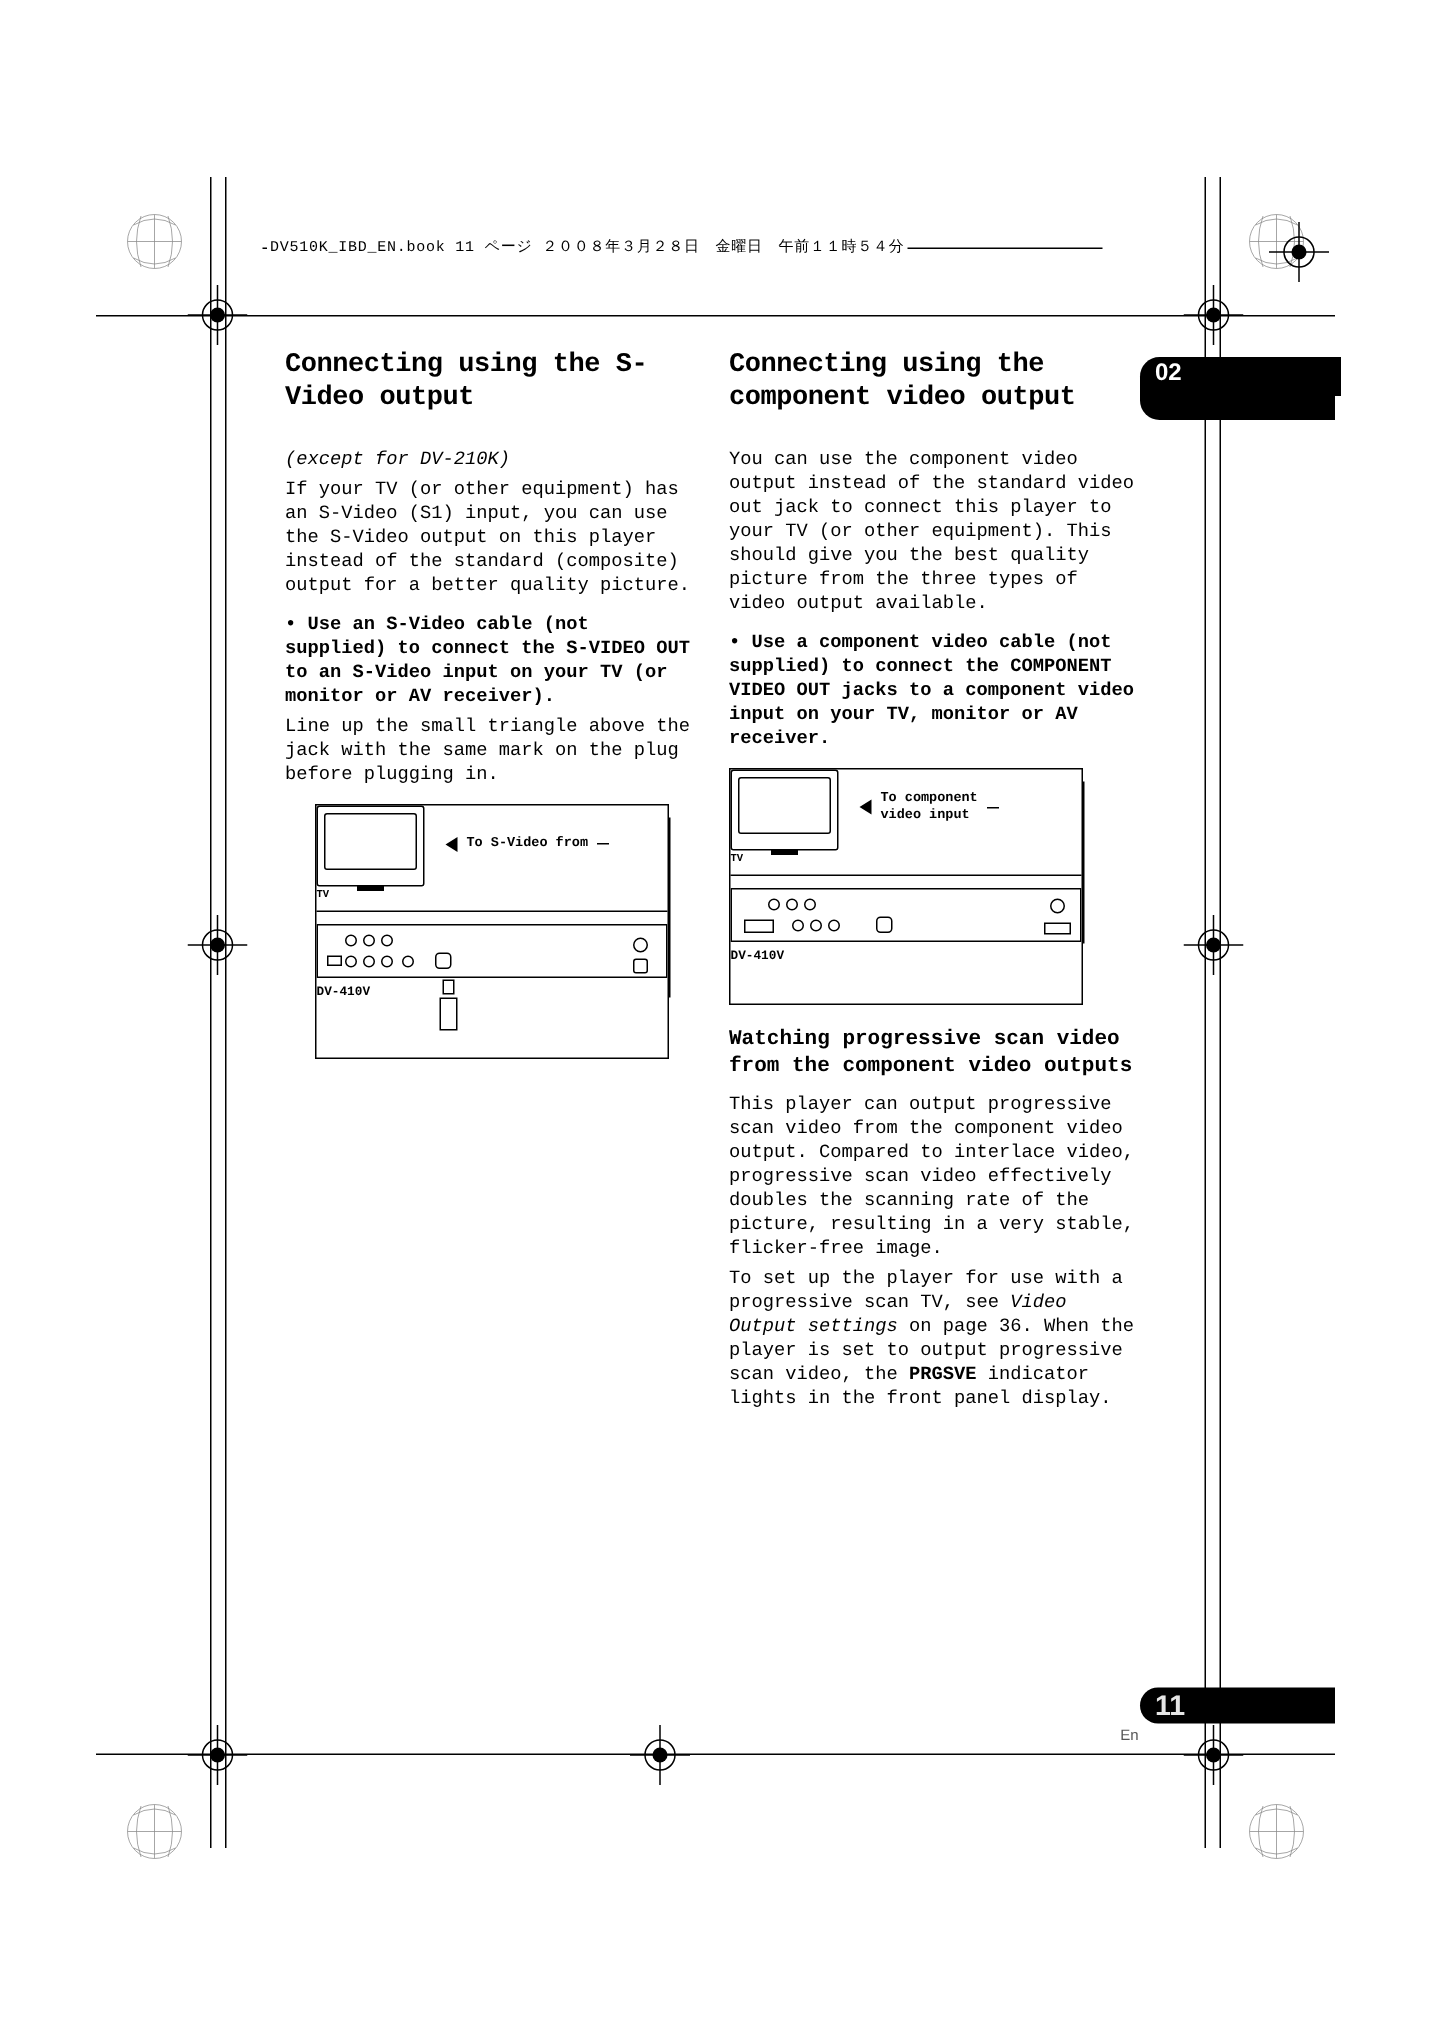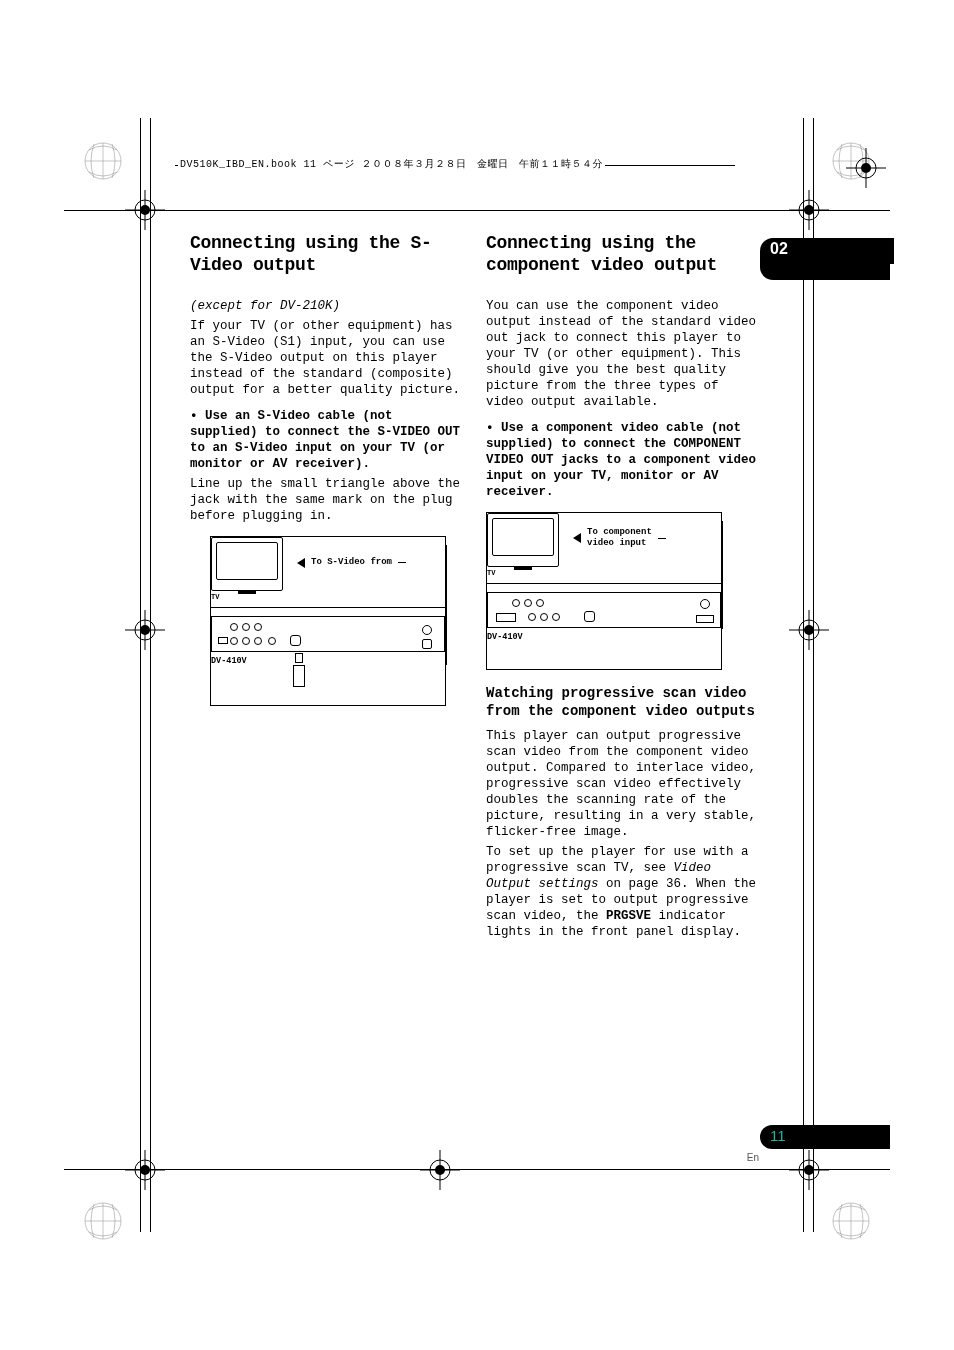--- a/index.html
+++ b/index.html
@@ -117,23 +117,23 @@
     top: 1125px;
     width: 130px;
     height: 24px;
     background: #000;
     border-radius: 12px 0 0 12px;
   }
   .page-badge .pnum {
     position: absolute;
     left: 10px;
     top: 2px;
-    color: #14b8a6;
-    font-weight: 400;
-    font-size: 15px;
+    color: #e5e5e5;
+    font-weight: 700;
+    font-size: 19px;
   }
   .lang {
     position: absolute;
     right: 195px;
     top: 1152px;
     font-size: 10px;
     color: #555;
   }
   
   .diagram {

